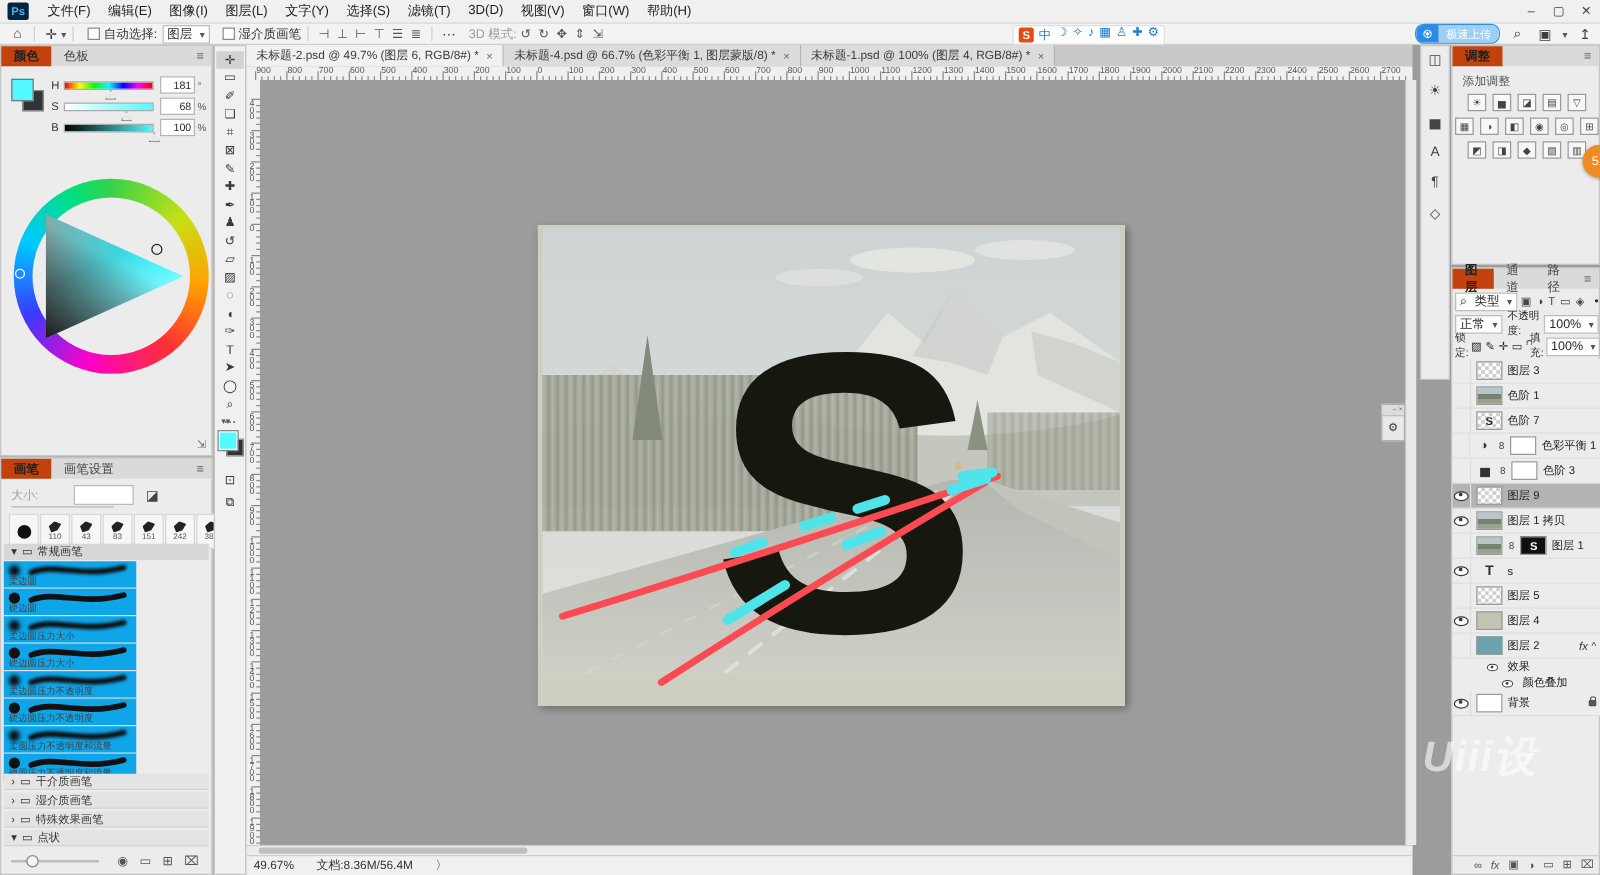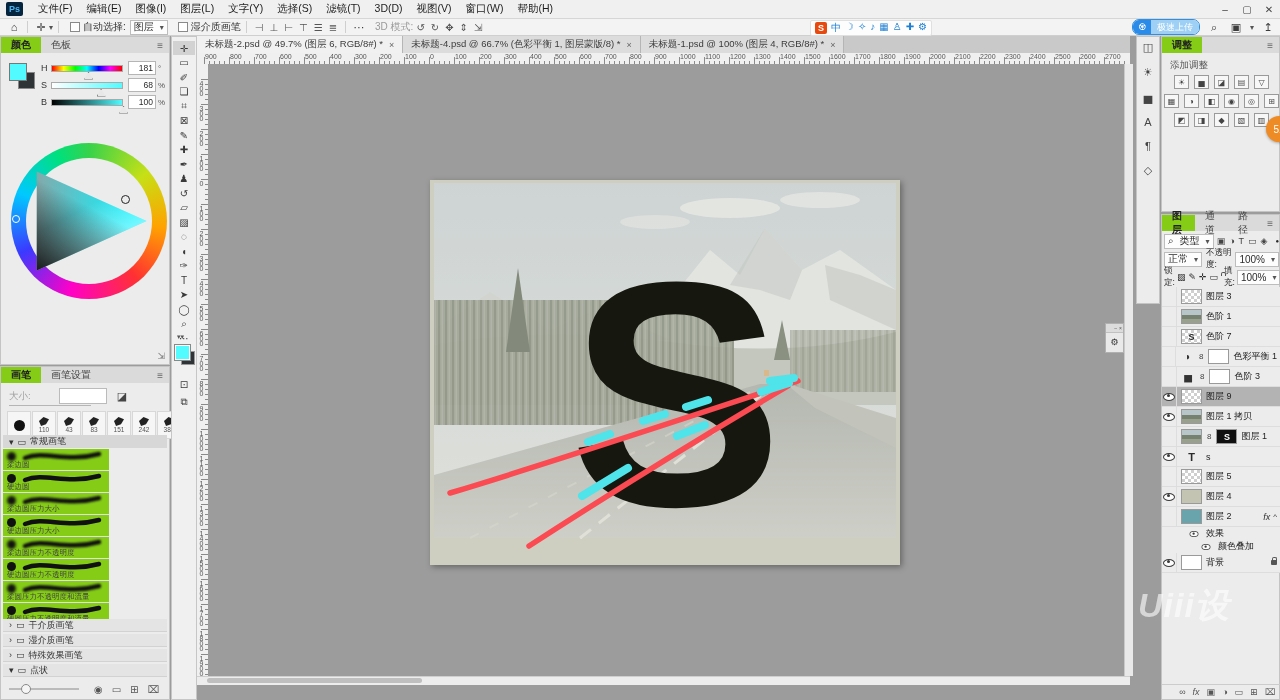--- a/index.html
+++ b/index.html
@@ -49,21 +49,21 @@
   .hruler .tick{position:absolute;bottom:0;width:1px;height:4px;background:#8a8a8a;}
   .hruler .lab{position:absolute;top:0;font-size:7px;color:#555;}
   .vruler{left:197px;top:64px;width:11px;height:612px;background:#f0f0f0;border-right:1px solid #b9b9b9;overflow:hidden;}
   .vruler .tick{position:absolute;right:0;height:1px;width:4px;background:#8a8a8a;}
   .vruler .lab{position:absolute;left:1px;font-size:7px;color:#555;writing-mode:vertical-rl;
                text-orientation:upright;letter-spacing:-2px;}
   
   .panel{background:#ececec;border:1px solid #c4c4c4;box-sizing:border-box;}
   .ptabs{display:flex;height:16px;background:#dadada;align-items:stretch;font-size:10px;}
   .ptab{padding:1px 10px;display:flex;align-items:center;color:#444;}
-  .ptab.on{background:#84cc16;font-weight:bold;color:#222;}
+  .ptab.on{background:#c2410c;font-weight:bold;color:#222;}
   .pmenu{margin-left:auto;padding:0 6px;display:flex;align-items:center;color:#666;}
   .colorpanel{left:0;top:36px;width:170px;height:329px;}
   .swatchpair{position:absolute;left:8px;top:26px;width:26px;height:26px;}
   .swatchpair .bgc{position:absolute;right:0;bottom:0;width:15px;height:15px;background:#2e3436;border:1px solid #888;}
   .swatchpair .fgc{position:absolute;left:0;top:0;width:16px;height:16px;border:1px solid #777;}
   .slrow{position:absolute;left:40px;height:14px;display:flex;align-items:center;}
   .slrow .l{width:10px;font-size:9px;color:#333;}
   .track{position:relative;width:72px;height:7px;border:1px solid #aaa;box-sizing:border-box;}
   .thumbm{position:absolute;top:6px;width:7px;height:6px;background:#e8e8e8;border:1px solid #777;
           clip-path:polygon(50% 0,100% 100%,0 100%);}
@@ -90,21 +90,21 @@
   .sizebox{width:46px;height:14px;border:1px solid #bbb;background:#fff;margin-left:28px;}
   .fliper{margin-left:10px;color:#444;font-size:11px;}
   .recent{position:absolute;left:6px;top:44px;display:flex;gap:1px;}
   .rcell{width:22px;height:26px;background:#f6f6f6;border:1px solid #d8d8d8;display:flex;flex-direction:column;
          align-items:center;justify-content:center;font-size:6.5px;color:#555;}
   .rdot{width:11px;height:11px;border-radius:50%;background:#111;}
   .dab{width:10px;height:9px;background:#222;clip-path:polygon(20% 100%,0 45%,45% 0,100% 25%,70% 80%);}
   .bgrouphead{position:absolute;left:2px;width:164px;height:13px;background:#d7d7d7;display:flex;
               align-items:center;gap:4px;padding-left:6px;font-size:9px;color:#333;box-sizing:border-box;}
   .blist{position:absolute;left:2px;width:164px;}
-  .bitem{height:21px;background:#84cc16;border-bottom:1px solid #e0e0e0;position:relative;width:106px;}
+  .bitem{height:21px;background:#0ea5e9;border-bottom:1px solid #e0e0e0;position:relative;width:106px;}
   .bitem .bic{position:absolute;left:4px;top:3px;width:9px;height:9px;border-radius:50%;background:#111;}
   .bitem .bic.soft{filter:blur(1.5px);}
   .bitem svg{position:absolute;left:18px;top:0px;}
   .bitem .bn{position:absolute;left:4px;bottom:0px;font-size:7.5px;color:#444;white-space:nowrap;}
   .bfolder{position:absolute;left:2px;width:164px;height:13px;display:flex;align-items:center;gap:4px;
            padding-left:6px;font-size:9px;color:#333;box-sizing:border-box;background:#e4e4e4;
            border-bottom:1px solid #d2d2d2;}
   .bbottom{position:absolute;left:0;bottom:2px;width:168px;height:16px;display:flex;align-items:center;}
   .bslider{width:70px;height:2px;background:#bbb;margin-left:8px;position:relative;}
   .bslider i{position:absolute;left:12px;top:-4px;width:8px;height:8px;border:1px solid #888;border-radius:50%;
@@ -699,20 +699,25 @@
     <div class="mf-t">
       <span>–</span>
       <span>×</span>
     </div>
     <div class="mf-b">⚙</div>
   </div>
 
   <div class="abs hscrollwrap">
       <span class="hthumb"></span>
     </div>
+  <div class="abs statusbar">
+    <span>49.67%</span>
+    <span>文档:8.36M/56.4M</span>
+    <span>〉</span>
+  </div>
 
   <div class="abs panel colorpanel">
     <div class="ptabs">
       <span class="ptab on">颜色</span>
       <span class="ptab">色板</span>
       <span class="pmenu">≡</span>
     </div>
     <div class="swatchpair">
       <span class="bgc"></span>
       <span class="fgc" id="fgswatch" style="background: rgb(82, 251, 255);"></span>

